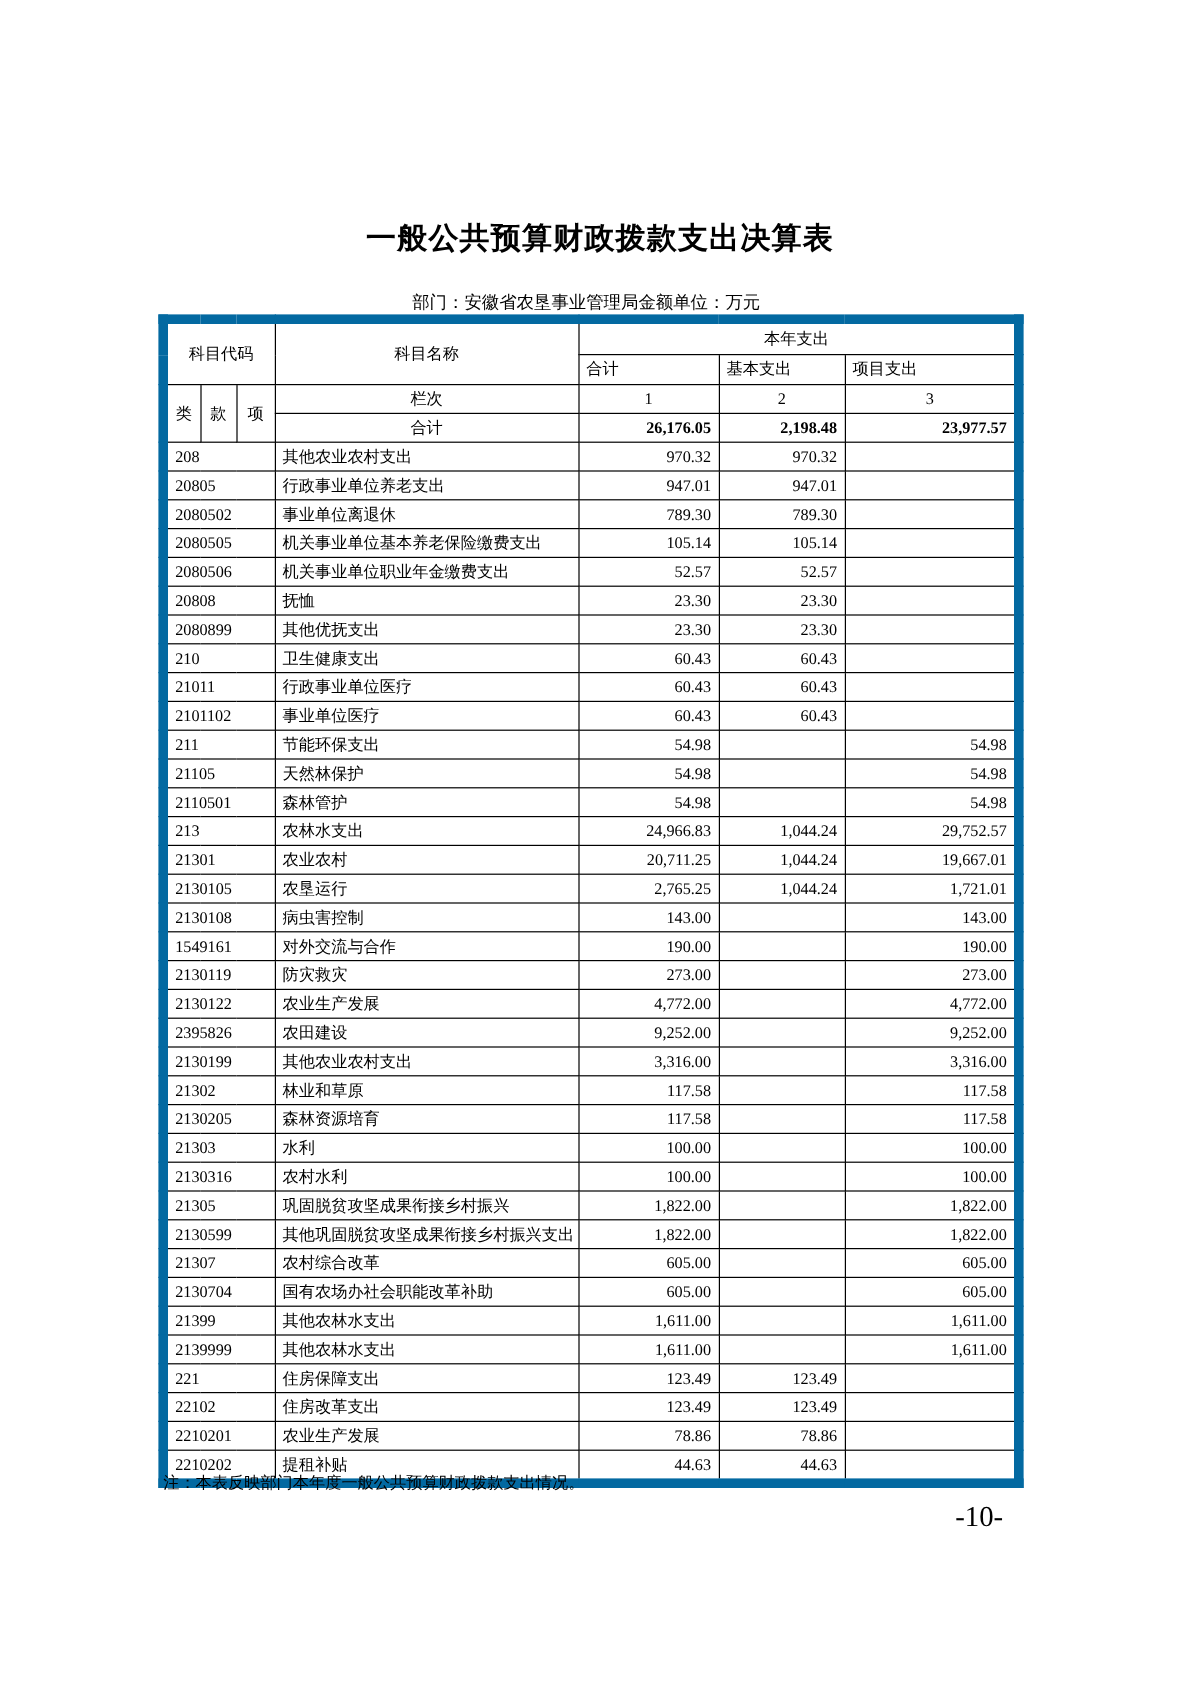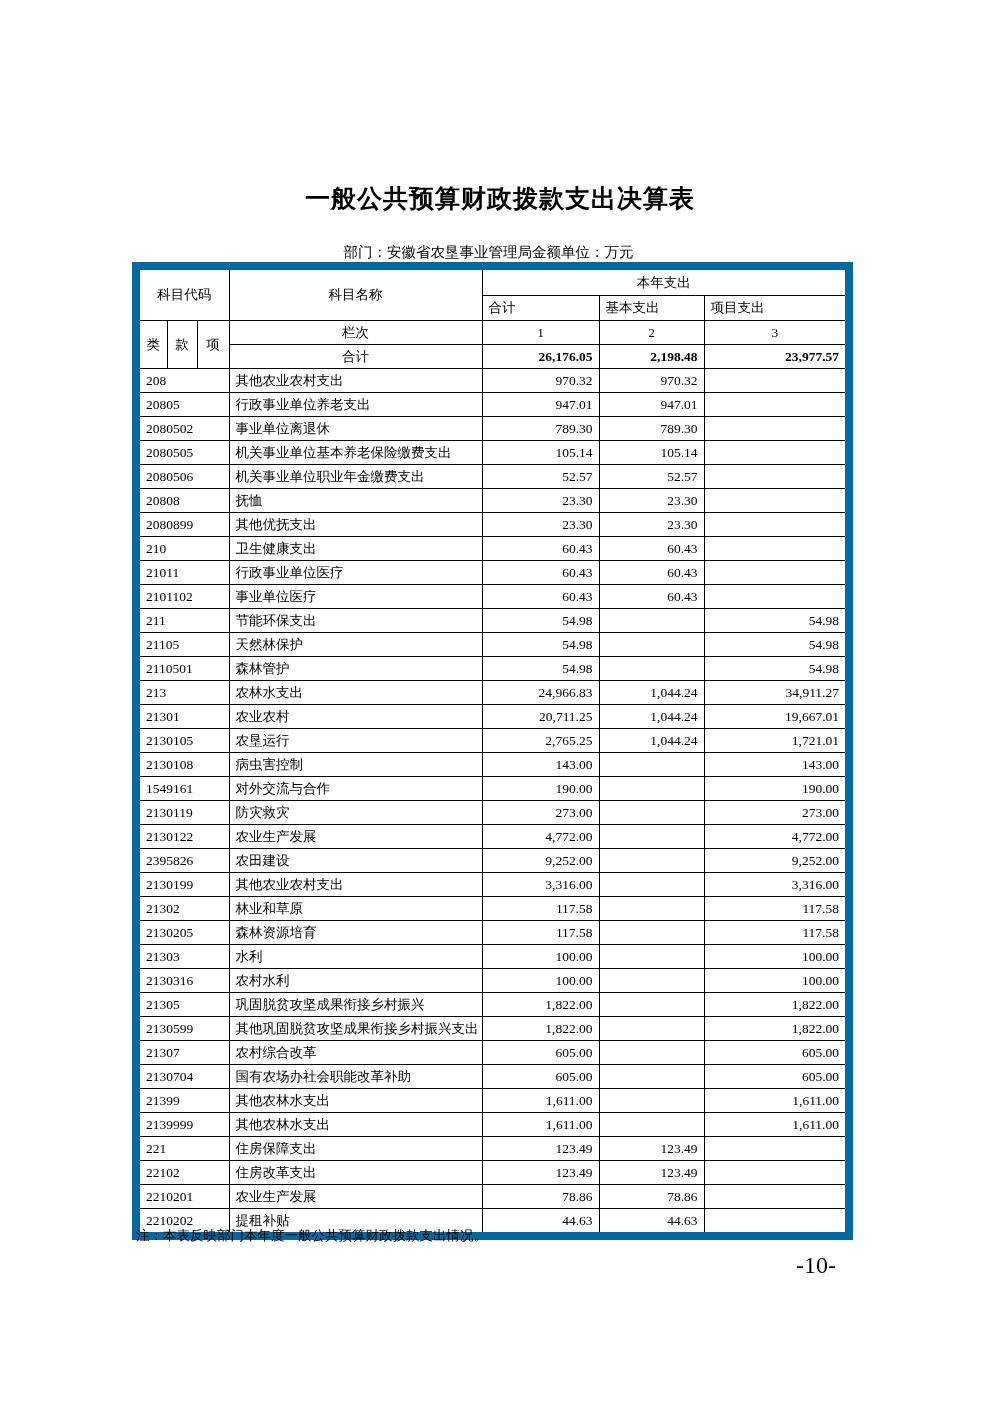--- a/index.html
+++ b/index.html
@@ -222,21 +222,21 @@
           <td class="left">森林管护</td>
           <td class="num">54.98</td>
           <td class="num"></td>
           <td class="num">54.98</td>
         </tr>
         <tr>
           <td colspan="3" class="left">213</td>
           <td class="left">农林水支出</td>
           <td class="num">24,966.83</td>
           <td class="num">1,044.24</td>
-          <td class="num">34,911.27</td>
+          <td class="num">29,752.57</td>
         </tr>
         <tr>
           <td colspan="3" class="left">21301</td>
           <td class="left">农业农村</td>
           <td class="num">20,711.25</td>
           <td class="num">1,044.24</td>
           <td class="num">19,667.01</td>
         </tr>
         <tr>
           <td colspan="3" class="left">2130105</td>

